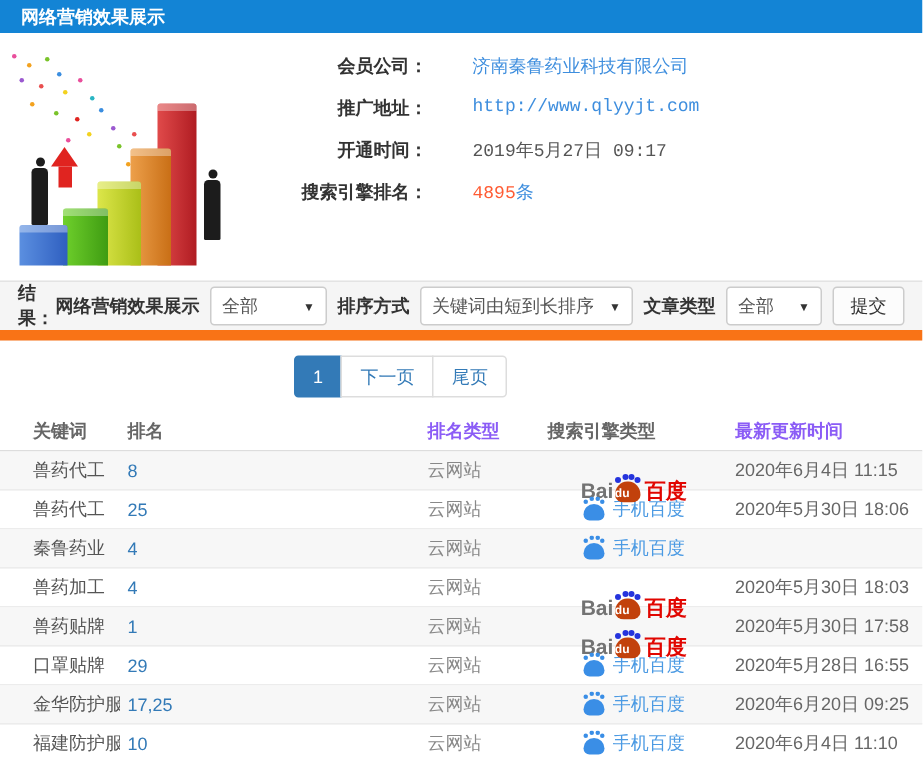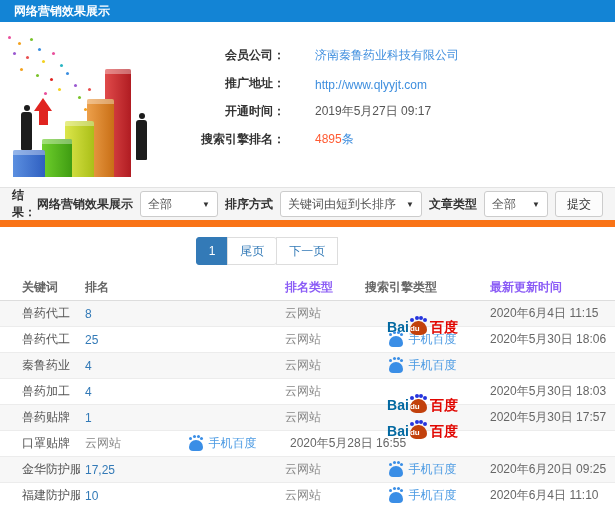--- a/index.html
+++ b/index.html
@@ -34,21 +34,21 @@
   .arrow-stem { width:9px; height:14px; background:#e02420; margin:0 auto; }
   .confetti { position:absolute; left:8px; top:6px; width:3px; height:3px; border-radius:50%; background:#e94f9c;
     box-shadow: 10px 6px 0 #f3a21f, 22px 2px 0 #7ac32a, 30px 12px 0 #3b8ee0, 5px 16px 0 #9b59d0,
       18px 20px 0 #e94f4f, 34px 24px 0 #f3d21f, 44px 16px 0 #e94f9c, 52px 28px 0 #2ab5c3,
       12px 32px 0 #f3a21f, 28px 38px 0 #7ac32a, 42px 42px 0 #e02420, 58px 36px 0 #3b8ee0,
       66px 48px 0 #9b59d0, 50px 52px 0 #f3d21f, 36px 56px 0 #e94f9c, 70px 60px 0 #7ac32a,
       80px 52px 0 #e94f4f, 88px 64px 0 #3b8ee0, 76px 72px 0 #f3a21f, 92px 76px 0 #2ab5c3,
       100px 68px 0 #e94f9c, 104px 82px 0 #7ac32a, 112px 88px 0 #e02420, 96px 92px 0 #9b59d0; }
 
   .info { flex:1; padding-top:14px; font-size:12px; }
-  .info-row { display:flex; height:28px; align-items:flex-end; }
+  .info-row { display:flex; height:28px; align-items:flex-start;font-family:Liberation Mono, monospace; }
   .info-label { width:110px; text-align:right; font-weight:bold; color:#333; }
   .info-value { margin-left:30px; color:#555; }
   .link { color:#3e8ede; text-decoration:none; cursor:pointer; }
   .hl-num { color:#ff5b33; }
 
   
   .filterbar { height:40px; background:#f5f5f5; border-top:1px solid #e3e3e3; border-bottom:7px solid #f97316;
                display:flex; align-items:center; padding:0 12px; font-size:12px; }
   .result-label { font-weight:bold; color:#333; }
   .filter-group { margin-left:auto; display:flex; align-items:center; gap:7px; }
@@ -80,21 +80,21 @@
   .c1 { width:80px;  padding-left:22px; }
   .c2 { width:200px; padding-left:5px; }
   .c3 { width:75px;  padding-left:5px; color:#888; }
   .c4 { width:135px; display:flex; justify-content:center; }
   .c5 { width:125px; color:#666; }
   .thead .c3, .thead .c5 { color:#8b5cf6; }
   .rank-link { color:#337ab7; text-decoration:none; cursor:pointer; }
 
   
   .logo-pc { display:inline-flex; align-items:flex-end; font-weight:bold; font-size:14px; line-height:15px; }
-  .bd-bai { color:#0369a1;margin-top:28px; }
+  .bd-bai { color:#737373;margin-top:28px; }
   .bd-paw { position:relative; width:17px; height:14px; background:#c2410c; margin:0 1px;
             border-radius:8px 8px 6px 6px / 9px 9px 5px 5px;
             color:#fff; font-size:8px; font-weight:bold; display:inline-flex;
             align-items:center; }
   .bd-paw::before { content:""; position:absolute; top:-3px; left:0; width:4px; height:4px; border-radius:50%;
             background:#2534dd; box-shadow:5px -2px 0 #2534dd, 9px -2px 0 #2534dd, 13px 0 0 #2534dd; }
   .bd-cn { color:#e10601; margin-left:2px; }
 
   
   .logo-mobile { display:inline-flex; align-items:center; gap:6px; color:#4b9ae3; font-size:12px; }
@@ -169,22 +169,22 @@
         <span>全部</span>
         <span class="caret">▼</span>
       </div>
       <button class="btn-submit">提交</button>
     </div>
   </div>
 
   <div class="pager-wrap">
     <div class="pager">
       <span class="page-item active">1</span>
+      <span class="page-item">下一页</span>
       <span class="page-item last">尾页</span>
-      <span class="page-item">下一页</span>
     </div>
   </div>
 
   <div class="table">
     <div class="thead">
       <div class="c c1">关键词</div>
       <div class="c c2">排名</div>
       <div class="c c3">排名类型</div>
       <div class="c c4" style="justify-content:flex-start;padding-left:10px;">搜索引擎类型</div>
       <div class="c c5">最新更新时间</div>
@@ -258,25 +258,26 @@
     <div class="c c4">
       <span class="logo-pc">
         <span class="bd-bai">Bai</span>
               <span class="bd-paw">
                 <span class="bd-du">du</span>
               </span>
               <span class="bd-cn">百度</span>
       </span>
 
     </div>
-    <div class="c c5">2020年5月30日 17:57</div>
+    <div class="c c5">2020年5月30日 17:58</div>
   </div>
 
   <div class="trow">
     <div class="c c1">口罩贴牌</div>
+    <div class="c c2"><a class="rank-link">29</a></div>
     <div class="c c3">云网站</div>
     <div class="c c4">
 
       <span class="logo-mobile">
         <span class="bm-paw"></span>
         <span class="bm-label">手机百度</span>
       </span>
     </div>
     <div class="c c5">2020年5月28日 16:55</div>
   </div>

